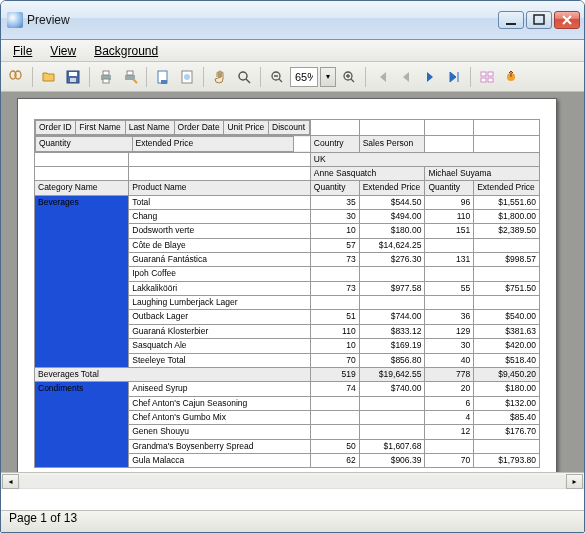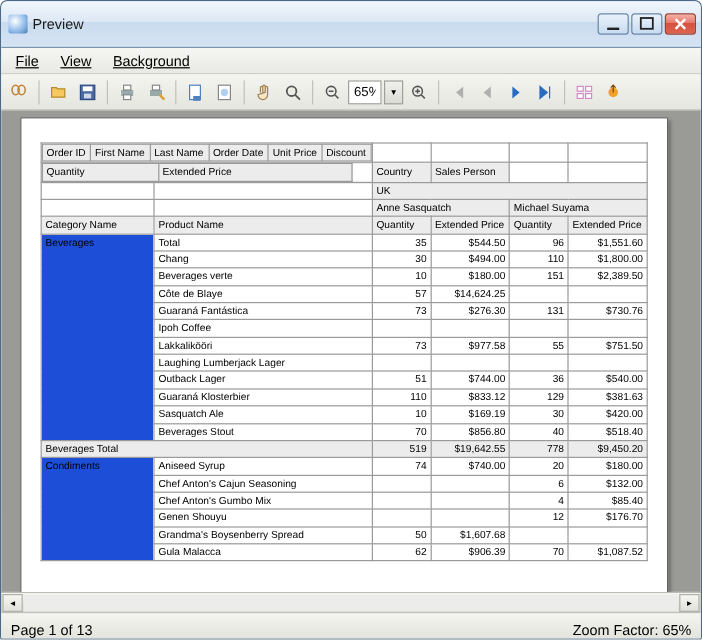--- a/index.html
+++ b/index.html
@@ -35,21 +35,21 @@
   .rpt td, .rpt th { border: 1px solid #9a9a9a; padding: 2px 3px; font-size: 8.5px; white-space: nowrap; overflow: hidden; height: 13px; background:#fff; }
   .rpt .hdr-cell { background: #ececec; font-weight: normal; }
   .rpt .num { text-align: right; }
   .rpt .group { background: #1d4ed8; vertical-align: top; }
   .rpt .total-row td { background: #ececec; }
   
   .hscroll { height: 17px; background: linear-gradient(to bottom,#f4f4f0,#e0e0da); border-top: 1px solid #c0c0ba; display:flex; align-items:center; }
   .hscroll .arr { width:17px; height:15px; border:1px solid #b0b0aa; background:linear-gradient(to bottom,#f6f6f2,#e2e2dc); display:flex; align-items:center; justify-content:center; font-size:8px; cursor:pointer; margin:0 1px;}
   .hscroll .track { flex:1; height:13px; background:#ececea; position:relative; }
   
-  .statusbar { height: 22px; background: linear-gradient(to bottom, #f4f4f0, #e4e4de); border-top: 1px solid #c0c0ba; display: flex; align-items: flex-end; padding: 0 8px; font-size: 12px; justify-content: space-between; }
+  .statusbar { height: 22px; background: linear-gradient(to bottom, #f4f4f0, #e4e4de); border-top: 1px solid #c0c0ba; display: flex; align-items: flex-start; padding: 0 8px; font-size: 12px; justify-content: space-between; margin-top: 21px; }
   
   svg.ico { width: 16px; height: 16px; display: block; }
 </style>
 </head>
 <body>
 
 <div class="window">
 
   <div class="titlebar">
     <div class="app-icon"></div>
@@ -273,39 +273,39 @@
                   <td class="num">$1,551.60</td>
                 </tr>
                 <tr>
                   <td class="">Chang</td>
                   <td class="num">30</td>
                   <td class="num">$494.00</td>
                   <td class="num">110</td>
                   <td class="num">$1,800.00</td>
                 </tr>
                 <tr>
-                  <td class="">Beverages verte</td>
+                  <td class="">Dodsworth verte</td>
                   <td class="num">10</td>
                   <td class="num">$180.00</td>
                   <td class="num">151</td>
                   <td class="num">$2,389.50</td>
                 </tr>
                 <tr>
                   <td class="">Côte de Blaye</td>
                   <td class="num">57</td>
                   <td class="num">$14,624.25</td>
                   <td class="num"></td>
                   <td class="num"></td>
                 </tr>
                 <tr>
                   <td class="">Guaraná Fantástica</td>
                   <td class="num">73</td>
                   <td class="num">$276.30</td>
                   <td class="num">131</td>
-                  <td class="num">$730.76</td>
+                  <td class="num">$998.57</td>
                 </tr>
                 <tr>
                   <td class="">Ipoh Coffee</td>
                   <td class="num"></td>
                   <td class="num"></td>
                   <td class="num"></td>
                   <td class="num"></td>
                 </tr>
                 <tr>
                   <td class="">Lakkalikööri</td>
@@ -336,21 +336,21 @@
                   <td class="num">$381.63</td>
                 </tr>
                 <tr>
                   <td class="">Sasquatch Ale</td>
                   <td class="num">10</td>
                   <td class="num">$169.19</td>
                   <td class="num">30</td>
                   <td class="num">$420.00</td>
                 </tr>
                 <tr>
-                  <td class="">Beverages Stout</td>
+                  <td class="">Steeleye Total</td>
                   <td class="num">70</td>
                   <td class="num">$856.80</td>
                   <td class="num">40</td>
                   <td class="num">$518.40</td>
                 </tr>
                 <tr class="total-row">
                   <td class="hdr-cell" colspan="2">Beverages Total</td>
                   <td class="num">519</td>
                   <td class="num">$19,642.55</td>
                   <td class="num">778</td>
@@ -390,32 +390,31 @@
                   <td class="num">50</td>
                   <td class="num">$1,607.68</td>
                   <td class="num"></td>
                   <td class="num"></td>
                 </tr>
                 <tr>
                   <td class="">Gula Malacca</td>
                   <td class="num">62</td>
                   <td class="num">$906.39</td>
                   <td class="num">70</td>
-                  <td class="num">$1,087.52</td>
+                  <td class="num">$1,793.80</td>
                 </tr>
               </tbody>
             </table>
           </div>
       </div>
     </div>
     <div class="hscroll">
       <div class="arr">◂</div>
       <div class="track"></div>
       <div class="arr">▸</div>
     </div>
   </div>
 
   <div class="statusbar">
     <span>Page 1 of 13</span>
-    <span>Zoom Factor: 65%</span>
   </div>
 
 </div>
 
 </body></html>

